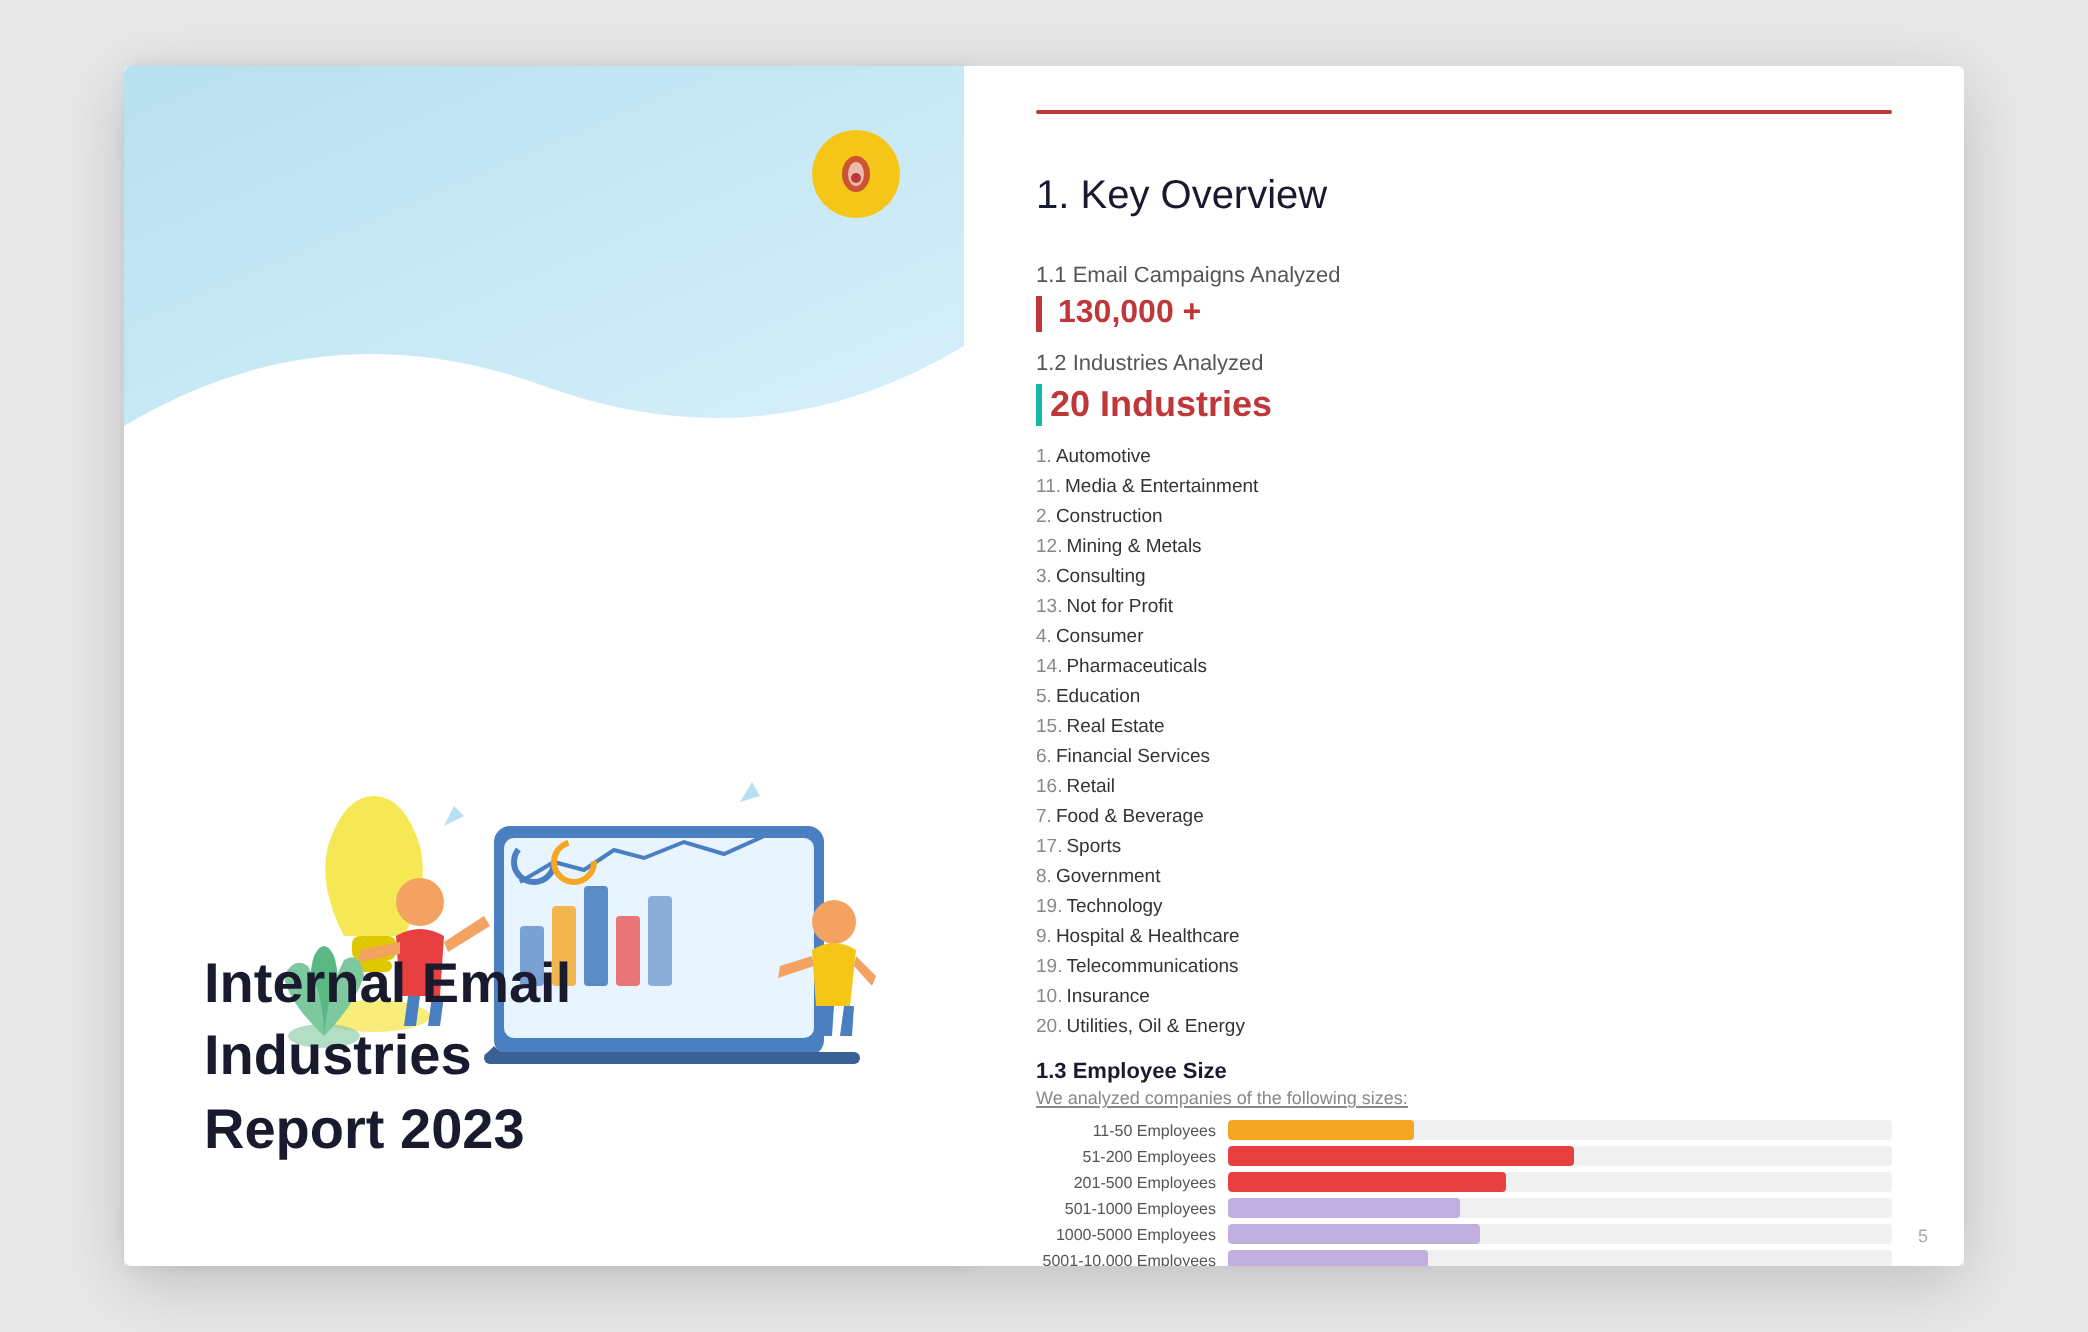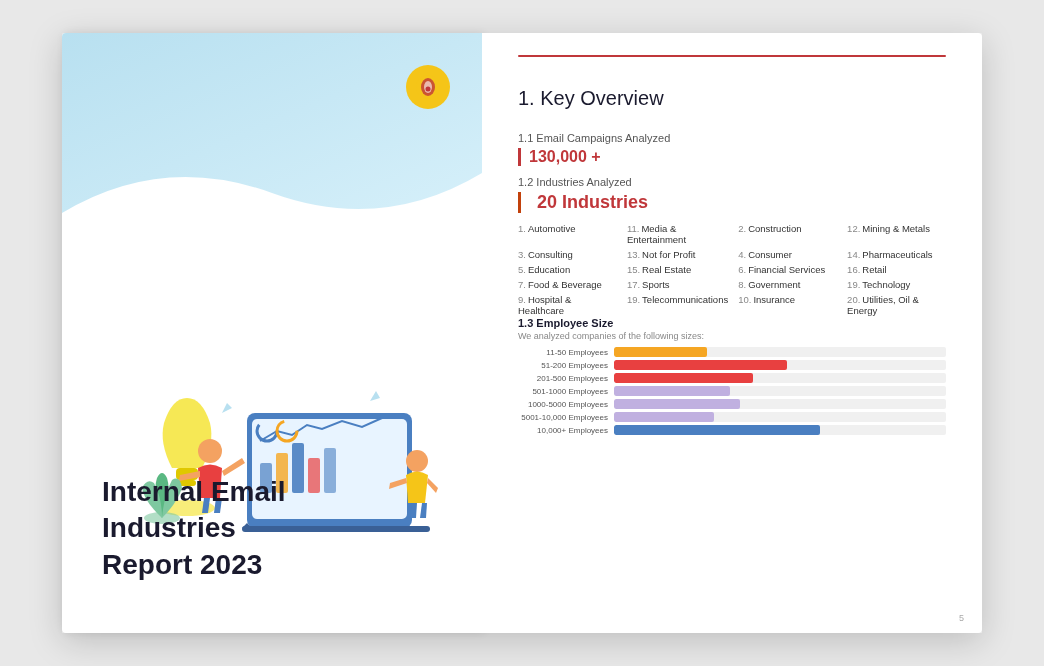--- a/index.html
+++ b/index.html
@@ -106,48 +106,50 @@
       border-left: 3px solid #c0373a;
       padding-left: 8px;
       margin-bottom: 10px;
       display: flex;
       align-items: center;
     }
     .industries-value {
       font-size: 18px;
       font-weight: 800;
       color: #c0373a;
-      border-left: 3px solid #c2410c;
-      padding-left: 16px;
+      border-left: 3px solid #14b8a6;
+      padding-left: 4px;
       margin-bottom: 8px;
     }
     .industries-grid {
       display: grid;
-      grid-template-columns: 1fr 1fr 1fr 1fr;
+      grid-template-columns: 1fr;
       gap: 1px 10px;
+      margin-bottom: 10px;
     }
     .industry-item {
       font-size: 9.5px;
       color: #333;
       padding: 1.5px 0;
     }
     .industry-item span {
       color: #888;
       margin-right: 2px;
     }
     .employee-section-label {
       font-size: 11px;
       font-weight: 700;
       color: #1a1a2e;
       margin-bottom: 2px;
     }
     .employee-sub {
       font-size: 9px;
       color: #888;
       margin-bottom: 6px;
+      text-decoration: underline;
     }
     .bar-chart {
       display: flex;
       flex-direction: column;
       gap: 3px;
     }
     .bar-row {
       display: flex;
       align-items: center;
       gap: 6px;

